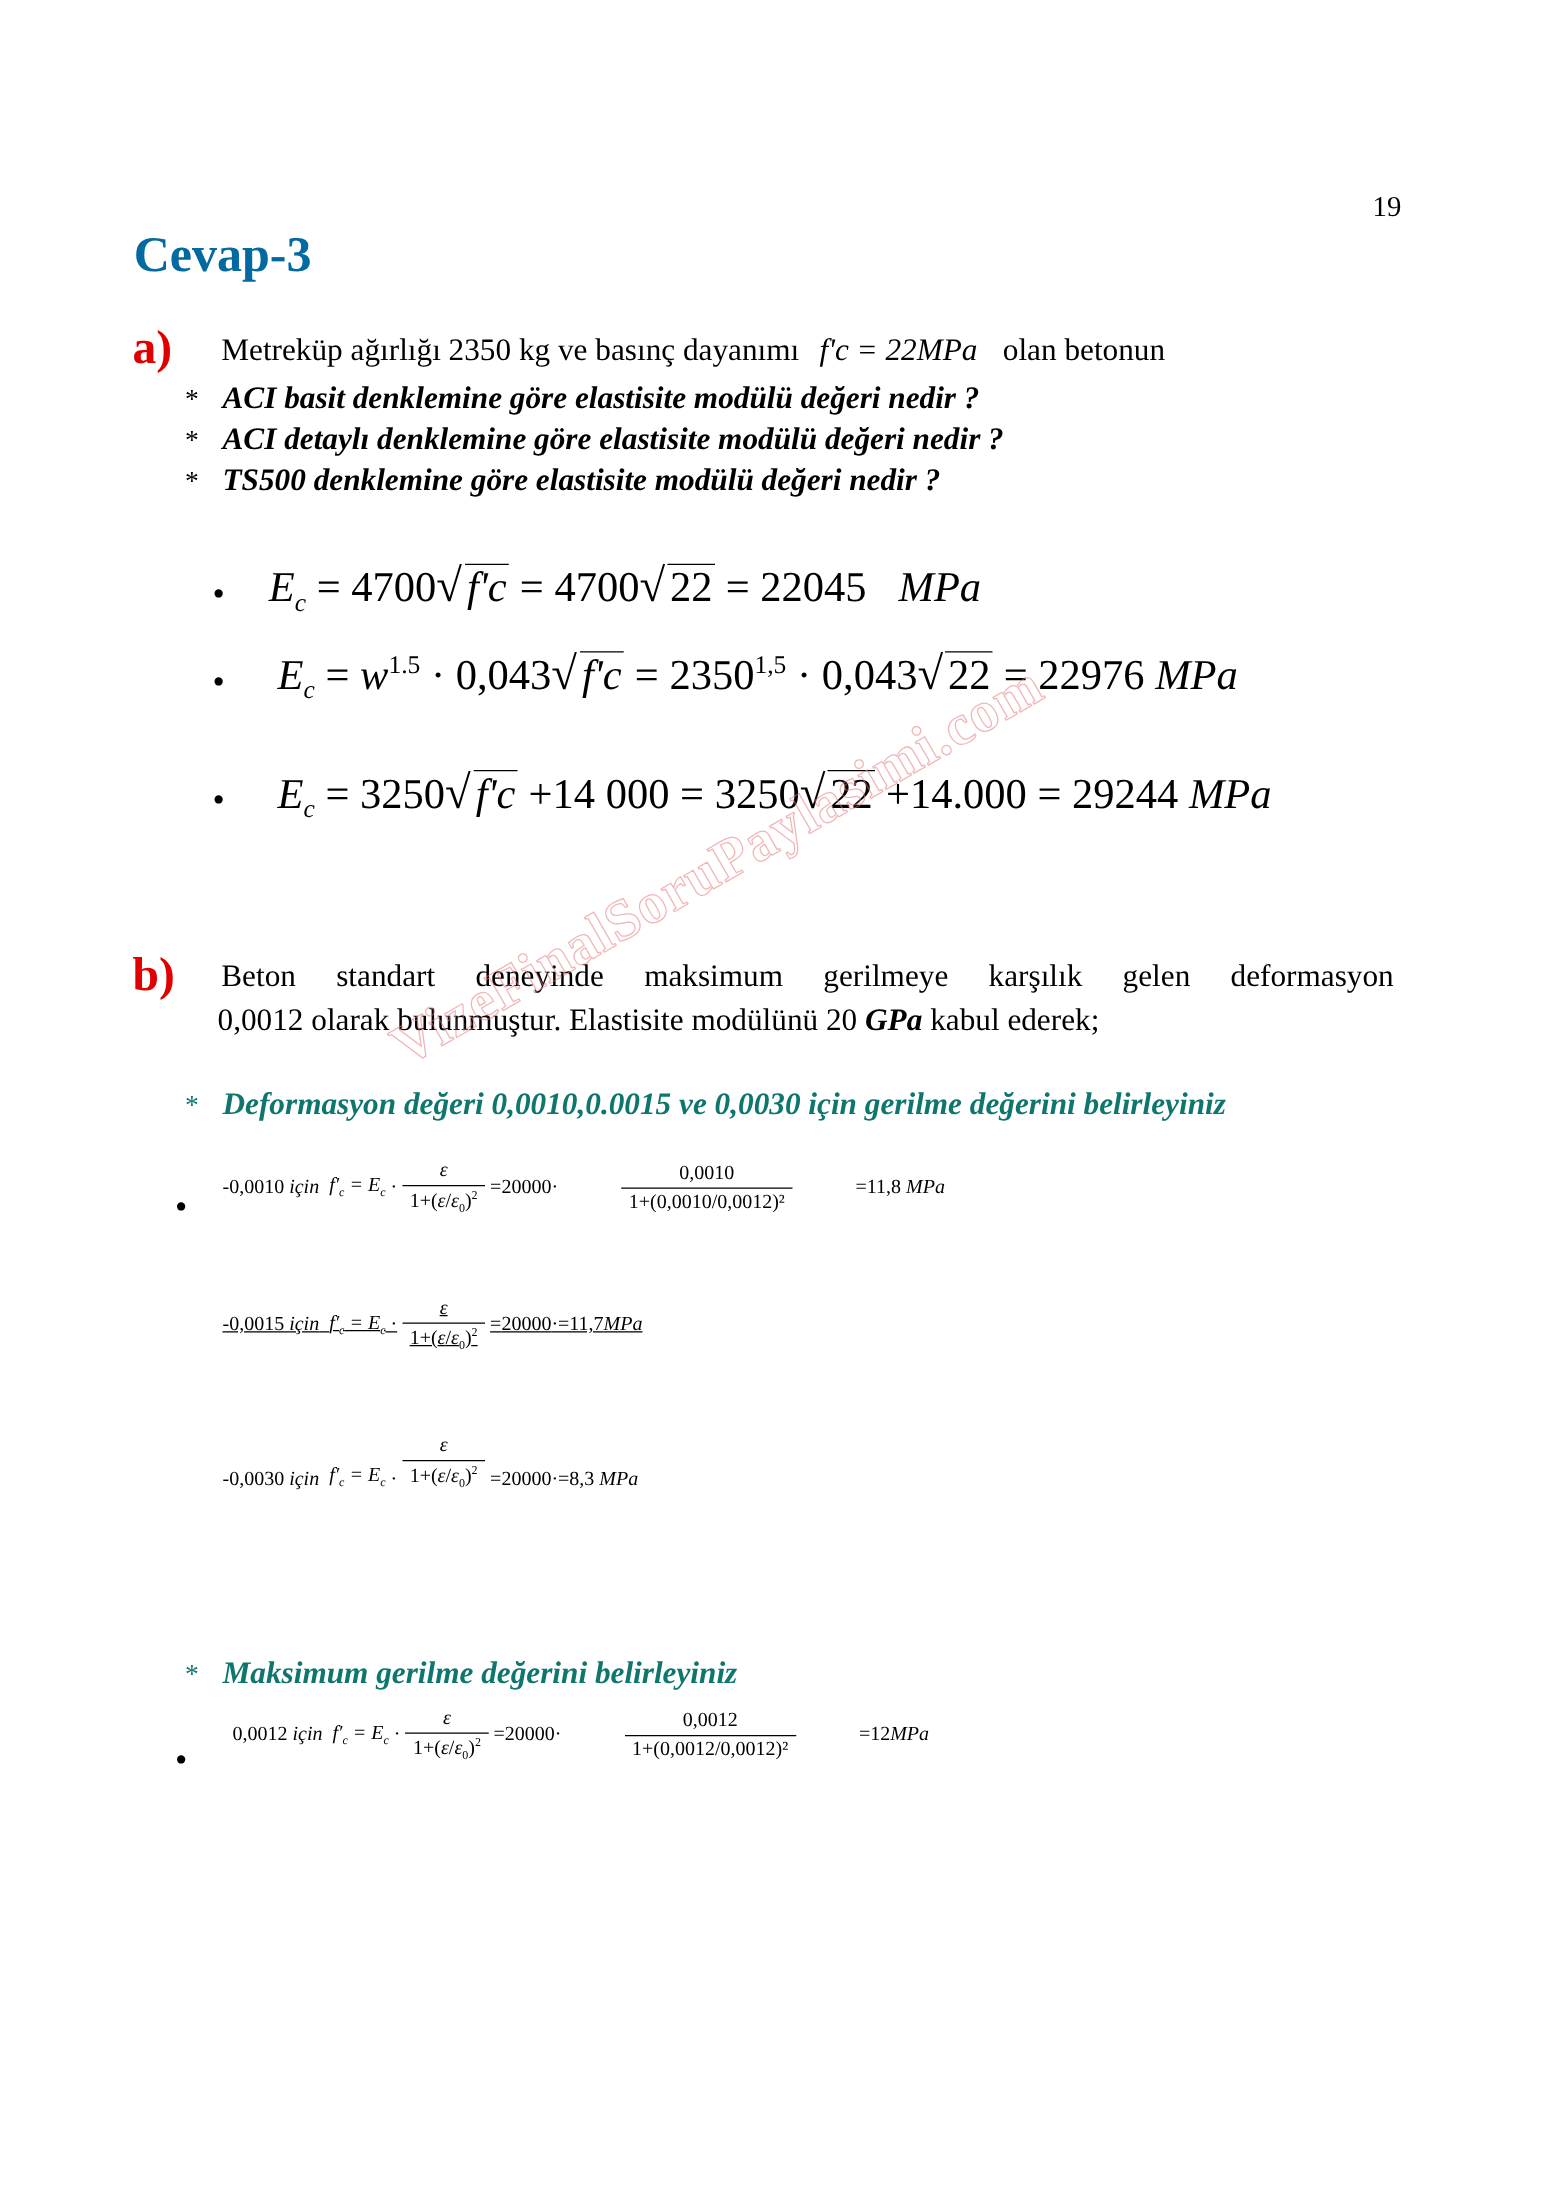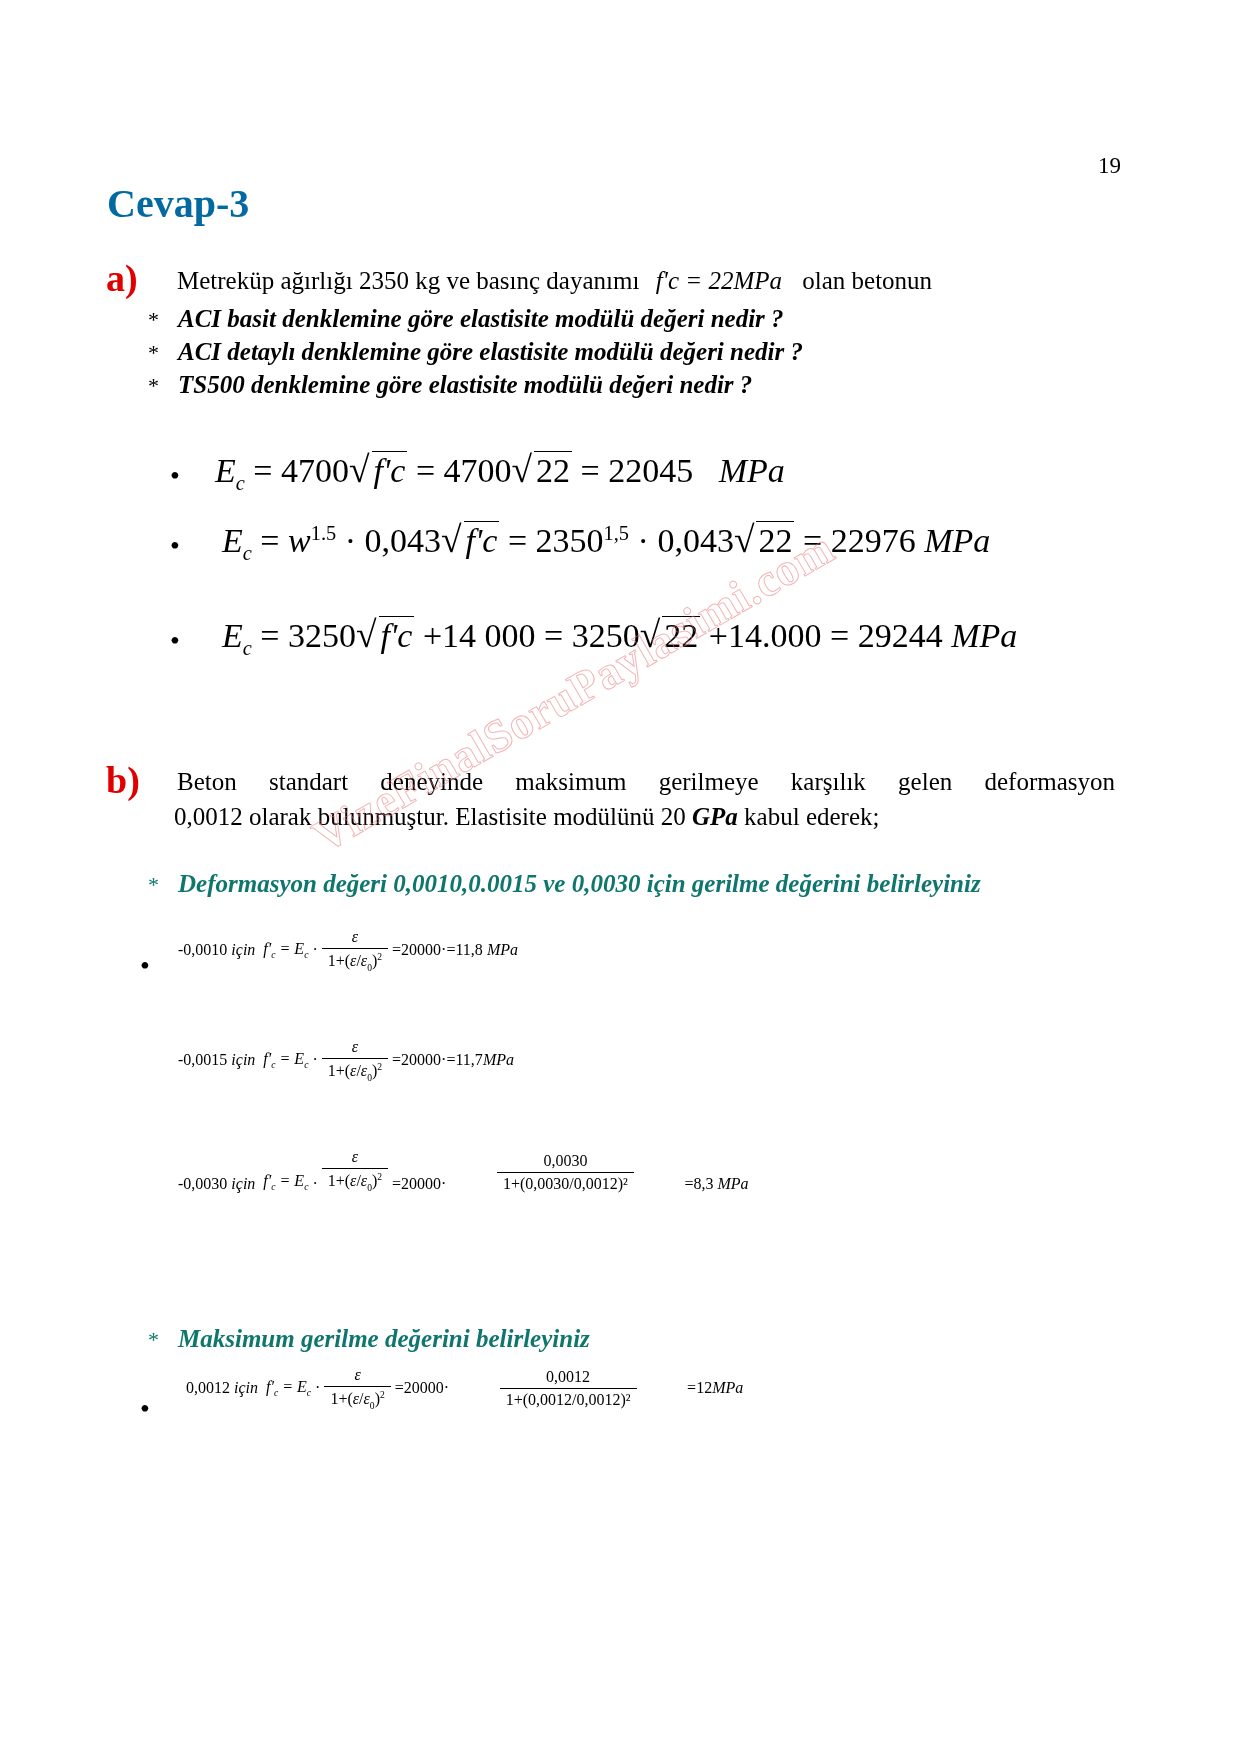--- a/index.html
+++ b/index.html
@@ -91,46 +91,46 @@
 
 <div class="abs bullet" style="left:140px;top:950px;">•</div>
 <div class="abs feq" style="left:178px;top:928px;display:flex;align-items:center;">
   <span>-0,0010</span>&nbsp;<i>için</i>&nbsp;&nbsp;
   <i>f′<sub>c</sub> = E<sub>c</sub></i>&nbsp;·
   <span class="frac">
       <i class="num">ε</i>
       <span class="den">1+(<i>ε</i>/<i>ε</i><sub>0</sub>)<sup>2</sup></span>
     </span>
   = <span>20000</span>·
+  <span class="frac" style="min-width:230px;">
+      <span class="num">0,0010</span>
+      <span class="den">1+(0,0010/0,0012)²</span>
+    </span>
   <span>=11,8</span>&nbsp;<i>MPa</i>
 </div>
 
-<div class="abs feq" style="left:178px;top:1038px;display:flex;align-items:center;">
+<div class="abs feq" style="left:178px;top:1038px;display:flex;align-items:center;text-decoration:underline;">
   <span>-0,0015</span>&nbsp;<i>için</i>&nbsp;&nbsp;
   <i>f′<sub>c</sub> = E<sub>c</sub></i>&nbsp;·
   <span class="frac">
       <i class="num">ε</i>
       <span class="den">1+(<i>ε</i>/<i>ε</i><sub>0</sub>)<sup>2</sup></span>
     </span>
   = <span>20000</span>·
   <span>=11,7</span><i>MPa</i>
 </div>
 
 <div class="abs feq" style="left:178px;top:1148px;display:flex;align-items:flex-end;">
   <span>-0,0030</span>&nbsp;<i>için</i>&nbsp;&nbsp;
   <i>f′<sub>c</sub> = E<sub>c</sub></i>&nbsp;·
   <span class="frac">
       <i class="num">ε</i>
       <span class="den">1+(<i>ε</i>/<i>ε</i><sub>0</sub>)<sup>2</sup></span>
     </span>
   = <span>20000</span>·
-  <span class="frac" style="min-width:230px;">
-      <span class="num">0,0030</span>
-      <span class="den">1+(0,0030/0,0012)²</span>
-    </span>
   <span>=8,3</span>&nbsp;<i>MPa</i>
 </div>
 
 <div class="abs q-item red" style="left:148px;top:1325px;"><span class="star">*</span><span>Maksimum gerilme değerini belirleyiniz</span></div>
 
 <div class="abs bullet" style="left:140px;top:1393px;">•</div>
 <div class="abs feq" style="left:186px;top:1366px;display:flex;align-items:center;">
   <span>0,0012</span>&nbsp;<i>için</i>&nbsp;&nbsp;
   <i>f′<sub>c</sub> = E<sub>c</sub></i>&nbsp;·
   <span class="frac">

